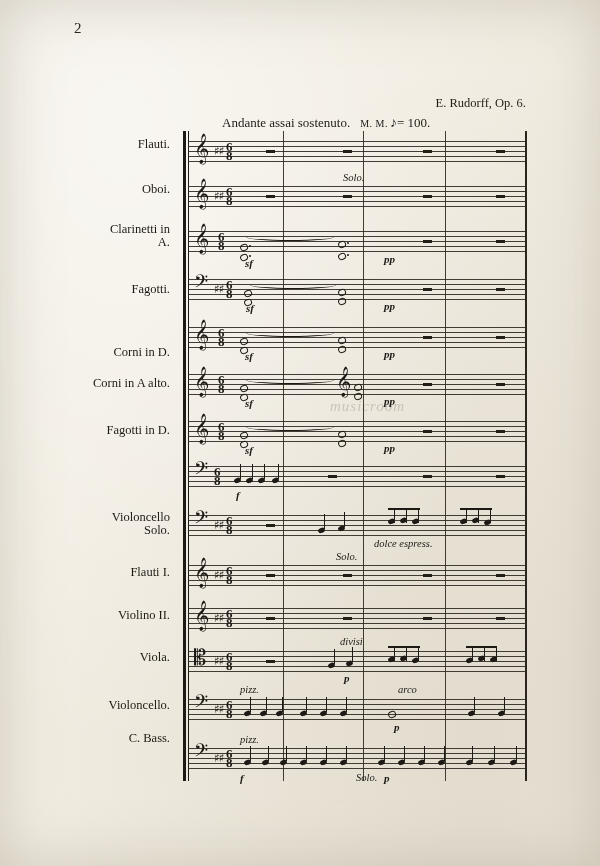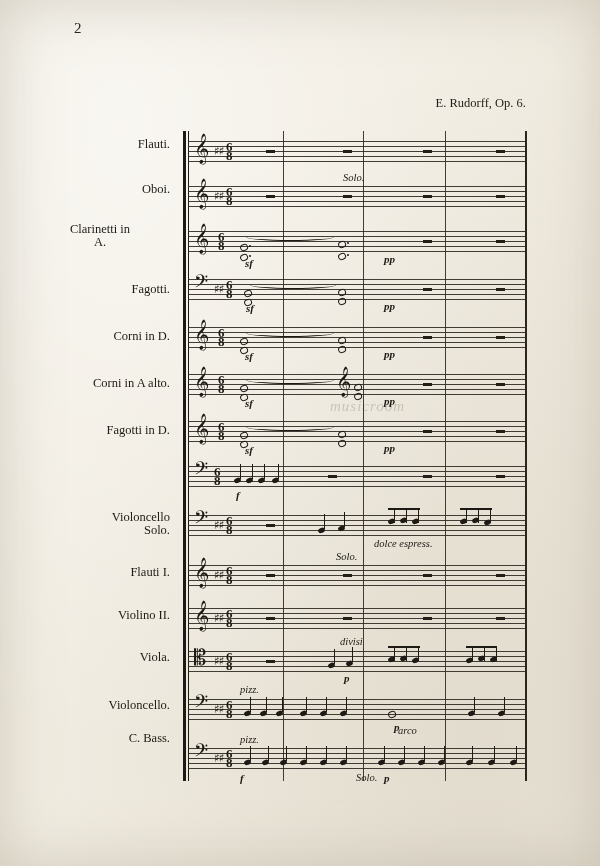--- a/index.html
+++ b/index.html
@@ -237,29 +237,32 @@
   }
 </style>
 </head>
 <body>
 
 <div class="page">
 
   <div class="page-number">2</div>
   <div class="composer">E. Rudorff, Op. 6.</div>
 
+  <div class="tempo">
+    <span>Andante assai sostenuto.</span><span class="mm">M. M.</span><span class="note">♪</span><span>= 100.</span>
+  </div>
 
   <div class="watermark">musicroom</div>
 
   <div class="inst-label" style="top:138px">Flauti.</div>
   <div class="inst-label" style="top:183px">Oboi.</div>
-  <div class="inst-label" style="top:223px; white-space:pre-line;text-align:center;">Clarinetti in
+  <div class="inst-label" style="top:223px; white-space:pre-line;">Clarinetti in
 A.</div>
   <div class="inst-label" style="top:283px">Fagotti.</div>
-  <div class="inst-label" style="top:330px">Corni in D.</div>
+  <div class="inst-label" style="top:346px">Corni in D.</div>
   <div class="inst-label" style="top:377px">Corni in A alto.</div>
   <div class="inst-label" style="top:424px">Fagotti in D.</div>
   <div class="inst-label" style="top:511px; white-space:pre-line;">Violoncello
 Solo.</div>
   <div class="inst-label" style="top:566px">Flauti I.</div>
   <div class="inst-label" style="top:609px">Violino II.</div>
   <div class="inst-label" style="top:651px">Viola.</div>
   <div class="inst-label" style="top:699px">Violoncello.</div>
   <div class="inst-label" style="top:732px">C. Bass.</div>
 
@@ -522,21 +525,21 @@
     <div class="staff" style="top:568px">
       <div class="line"></div>
         <div class="line"></div>
         <div class="line"></div>
         <div class="line"></div>
         <div class="line"></div>
       <div class="clef bass" style="left:6px; top:-6px;">𝄢</div>
       <div class="keysig" style="left:26px; top:3px;">♯♯</div>
       <div class="timesig" style="left:38px; top:1px;">6<br>8</div>
       <div class="expr" style="left:52px; top:-15px;">pizz.</div>
-      <div class="expr" style="left:210px; top:-15px;margin-top:41px;">arco</div>
+      <div class="expr" style="left:210px; top:-15px;">arco</div>
       <div class="note-head" style="left:56px; top:12px;"></div>
       <div class="stem" style="left:62px; top:-2px;"></div>
       <div class="note-head" style="left:72px; top:12px;"></div>
       <div class="stem" style="left:78px; top:-2px;"></div>
       <div class="note-head" style="left:88px; top:12px;"></div>
       <div class="stem" style="left:94px; top:-2px;"></div>
       <div class="note-head" style="left:112px; top:12px;"></div>
       <div class="stem" style="left:118px; top:-2px;"></div>
       <div class="note-head" style="left:132px; top:12px;"></div>
       <div class="stem" style="left:138px; top:-2px;"></div>

